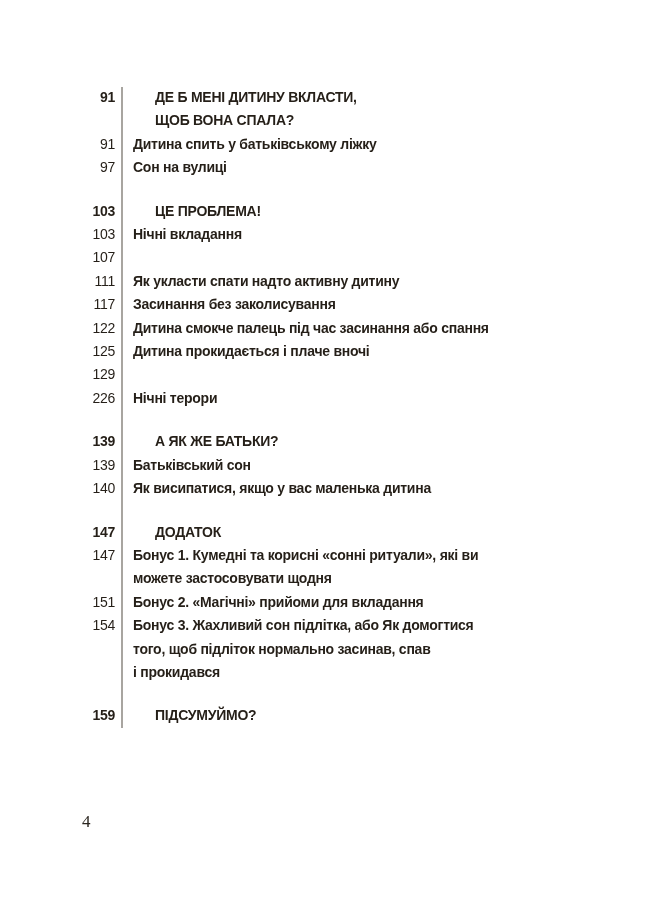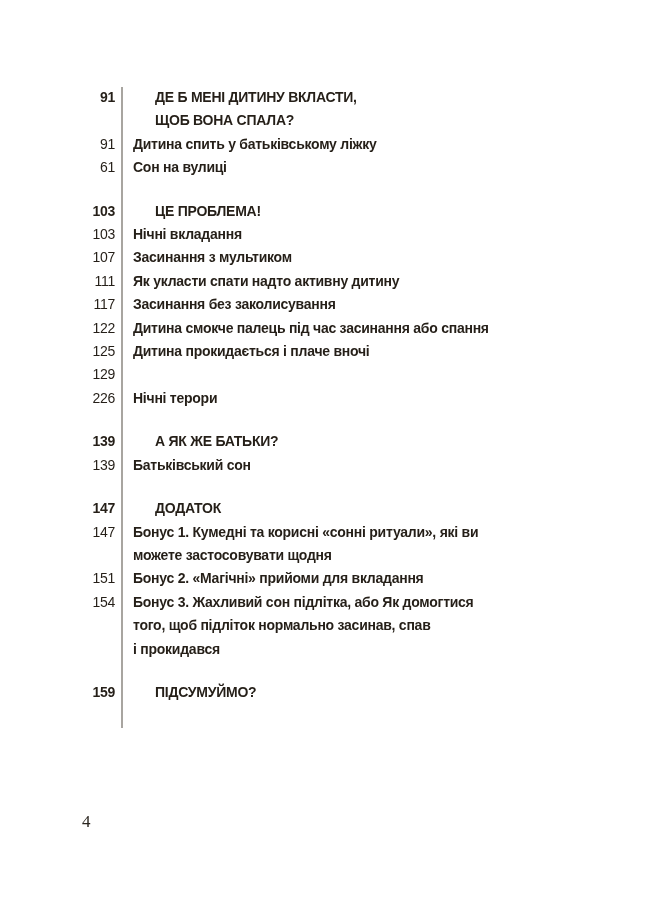--- a/index.html
+++ b/index.html
@@ -84,36 +84,35 @@
         <div class="toc-row heading">
           <span class="toc-num">91</span>
           <span class="toc-title">ДЕ Б МЕНІ ДИТИНУ ВКЛАСТИ,
 ЩОБ ВОНА СПАЛА?</span>
         </div>
         <div class="toc-row">
           <span class="toc-num">91</span>
           <span class="toc-title">Дитина спить у батьківському ліжку</span>
         </div>
         <div class="toc-row">
-          <span class="toc-num">61</span>
+          <span class="toc-num">97</span>
           <span class="toc-title">Сон на вулиці</span>
         </div>
       </div>
       <div class="toc-section">
         <div class="toc-row heading">
           <span class="toc-num">103</span>
           <span class="toc-title">ЦЕ ПРОБЛЕМА!</span>
         </div>
         <div class="toc-row">
           <span class="toc-num">103</span>
           <span class="toc-title">Нічні вкладання</span>
         </div>
         <div class="toc-row">
           <span class="toc-num">107</span>
-          <span class="toc-title">Засинання з мультиком</span>
         </div>
         <div class="toc-row">
           <span class="toc-num">111</span>
           <span class="toc-title">Як укласти спати надто активну дитину</span>
         </div>
         <div class="toc-row">
           <span class="toc-num">117</span>
           <span class="toc-title">Засинання без заколисування</span>
         </div>
         <div class="toc-row">
@@ -134,20 +133,24 @@
       </div>
       <div class="toc-section">
         <div class="toc-row heading">
           <span class="toc-num">139</span>
           <span class="toc-title">А ЯК ЖЕ БАТЬКИ?</span>
         </div>
         <div class="toc-row">
           <span class="toc-num">139</span>
           <span class="toc-title">Батьківський сон</span>
         </div>
+        <div class="toc-row">
+          <span class="toc-num">140</span>
+          <span class="toc-title">Як висипатися, якщо у вас маленька дитина</span>
+        </div>
       </div>
       <div class="toc-section">
         <div class="toc-row heading">
           <span class="toc-num">147</span>
           <span class="toc-title">ДОДАТОК</span>
         </div>
         <div class="toc-row">
           <span class="toc-num">147</span>
           <span class="toc-title">Бонус 1. Кумедні та корисні «сонні ритуали», які ви
 можете застосовувати щодня</span>

